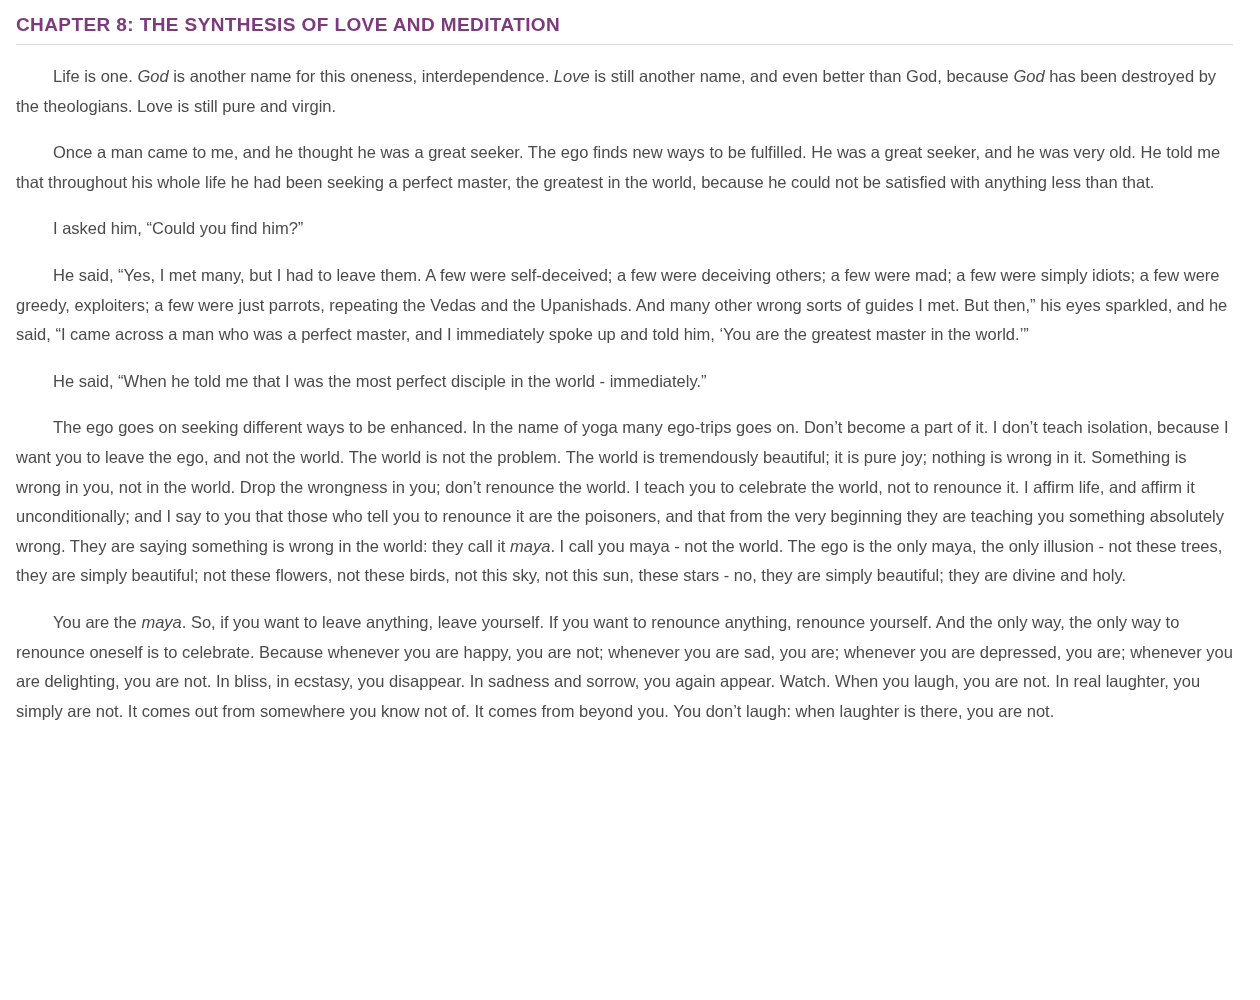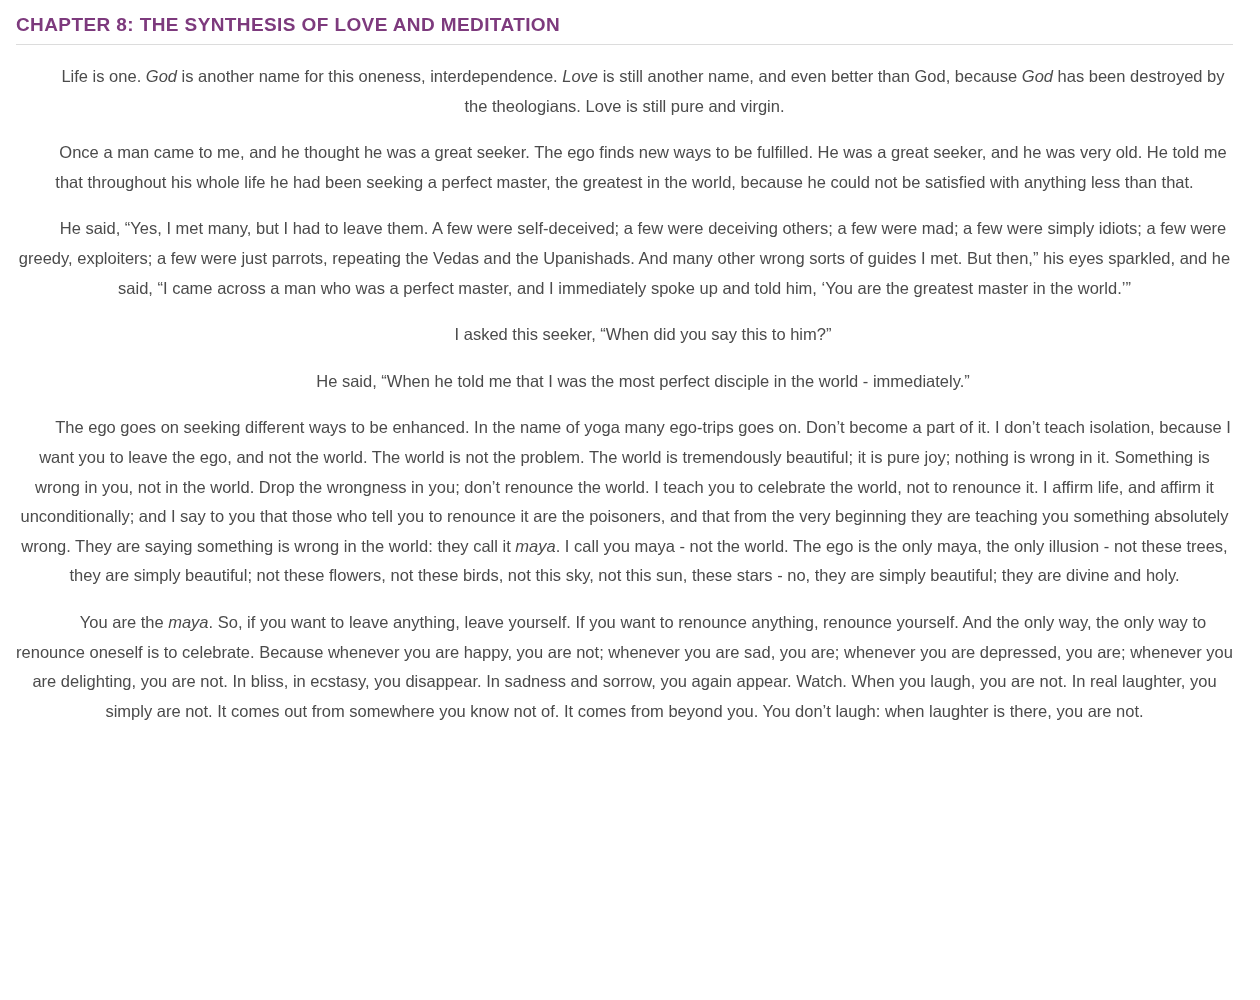--- a/index.html
+++ b/index.html
@@ -36,34 +36,34 @@
   }
   .chapter-body {
     margin-top: 10px;
   }
   .chapter-body p {
     color: var(--body-text-color);
     font-size: 16.5px;
     line-height: 29.6px;
     text-indent: 37px;
     margin: 17px 0;
-    text-align: center;
+    text-align: left;
   }
   .chapter-body p em {
     font-style: italic;
   }
 </style>
 </head>
 <body>
 
 <div class="page">
   <h1 class="chapter-title">CHAPTER 8: THE SYNTHESIS OF LOVE AND MEDITATION</h1>
   <hr class="title-divider">
   <div class="chapter-body">
       <p><span>Life is one. </span><em>God</em><span> is another name for this oneness, interdependence. </span><em>Love</em><span> is still another name, and even better than God, because </span><em>God</em><span> has been destroyed by the theologians. Love is still pure and virgin.</span></p>
       <p><span>Once a man came to me, and he thought he was a great seeker. The ego finds new ways to be fulfilled. He was a great seeker, and he was very old. He told me that throughout his whole life he had been seeking a perfect master, the greatest in the world, because he could not be satisfied with anything less than that.</span></p>
+      <p><span>I asked him, “Could you find him?”</span></p>
       <p><span>He said, “Yes, I met many, but I had to leave them. A few were self-deceived; a few were deceiving others; a few were mad; a few were simply idiots; a few were greedy, exploiters; a few were just parrots, repeating the Vedas and the Upanishads. And many other wrong sorts of guides I met. But then,” his eyes sparkled, and he said, “I came across a man who was a perfect master, and I immediately spoke up and told him, ‘You are the greatest master in the world.’”</span></p>
-      <p><span>I asked this seeker, “When did you say this to him?”</span></p>
       <p><span>He said, “When he told me that I was the most perfect disciple in the world - immediately.”</span></p>
       <p><span>The ego goes on seeking different ways to be enhanced. In the name of yoga many ego-trips goes on. Don’t become a part of it. I don’t teach isolation, because I want you to leave the ego, and not the world. The world is not the problem. The world is tremendously beautiful; it is pure joy; nothing is wrong in it. Something is wrong in you, not in the world. Drop the wrongness in you; don’t renounce the world. I teach you to celebrate the world, not to renounce it. I affirm life, and affirm it unconditionally; and I say to you that those who tell you to renounce it are the poisoners, and that from the very beginning they are teaching you something absolutely wrong. They are saying something is wrong in the world: they call it </span><em>maya</em><span>. I call you maya - not the world. The ego is the only maya, the only illusion - not these trees, they are simply beautiful; not these flowers, not these birds, not this sky, not this sun, these stars - no, they are simply beautiful; they are divine and holy.</span></p>
       <p><span>You are the </span><em>maya</em><span>. So, if you want to leave anything, leave yourself. If you want to renounce anything, renounce yourself. And the only way, the only way to renounce oneself is to celebrate. Because whenever you are happy, you are not; whenever you are sad, you are; whenever you are depressed, you are; whenever you are delighting, you are not. In bliss, in ecstasy, you disappear. In sadness and sorrow, you again appear. Watch. When you laugh, you are not. In real laughter, you simply are not. It comes out from somewhere you know not of. It comes from beyond you. You don’t laugh: when laughter is there, you are not.</span></p>
     </div>
 </div>
 
 </body></html>

